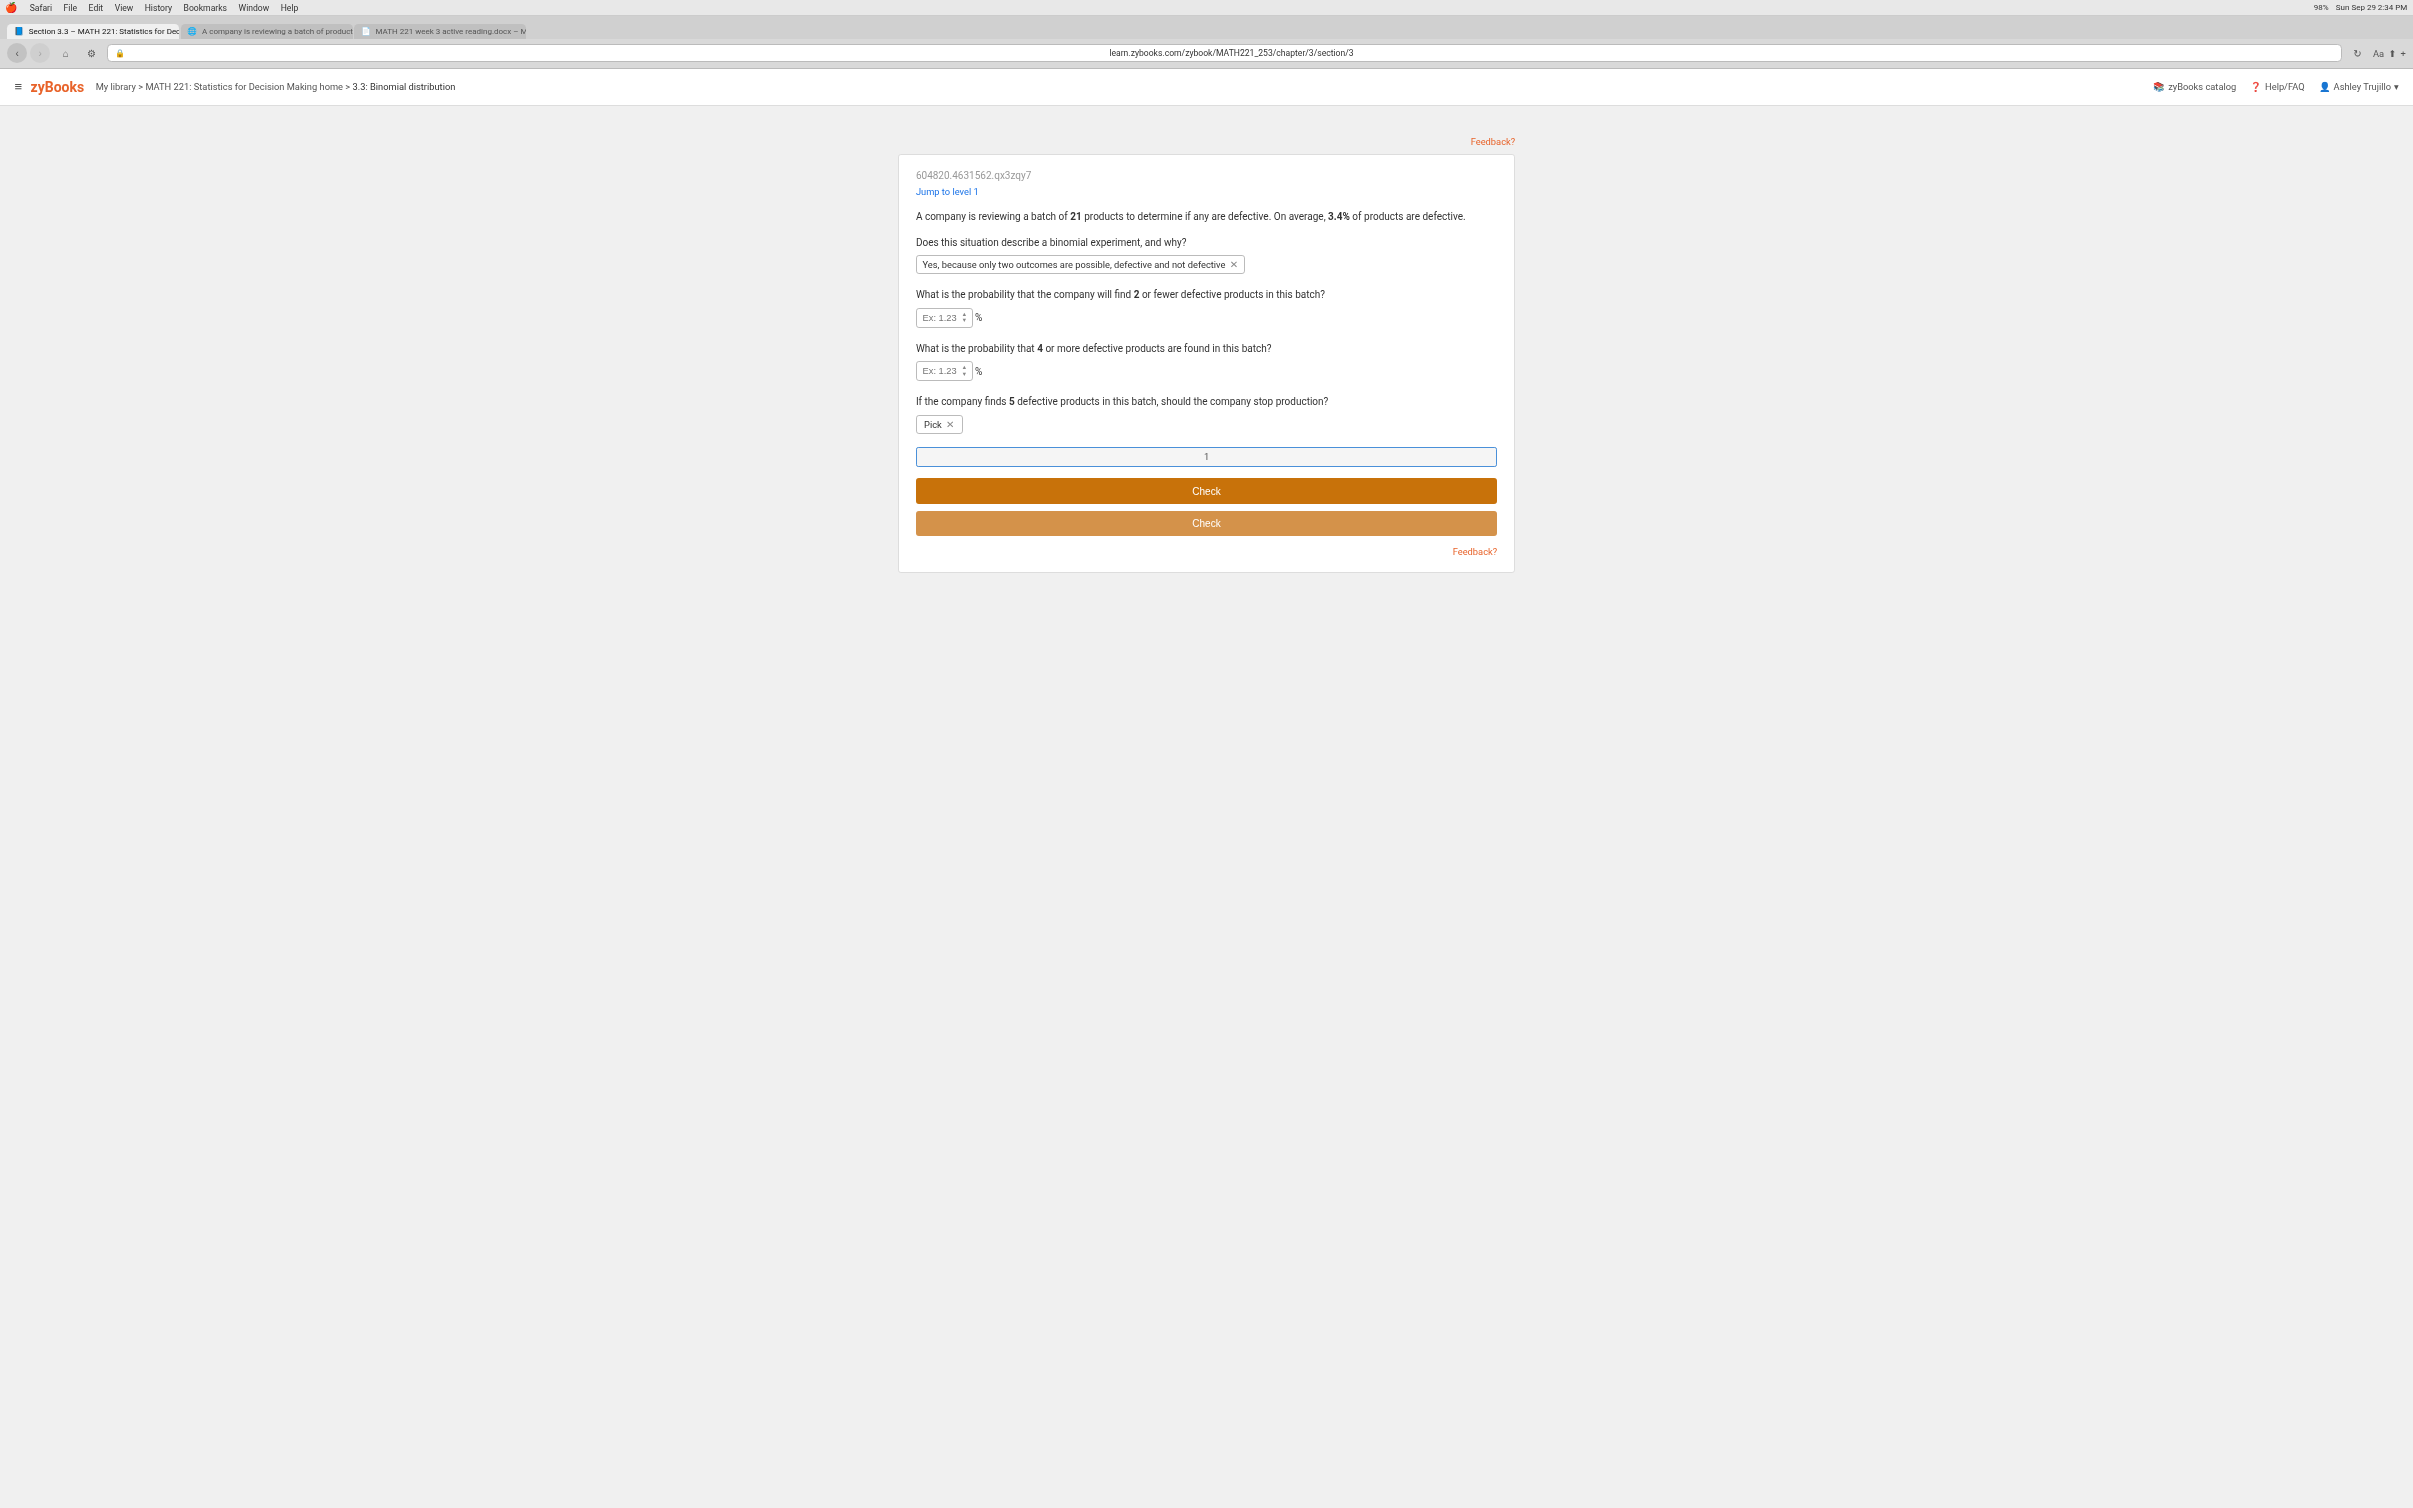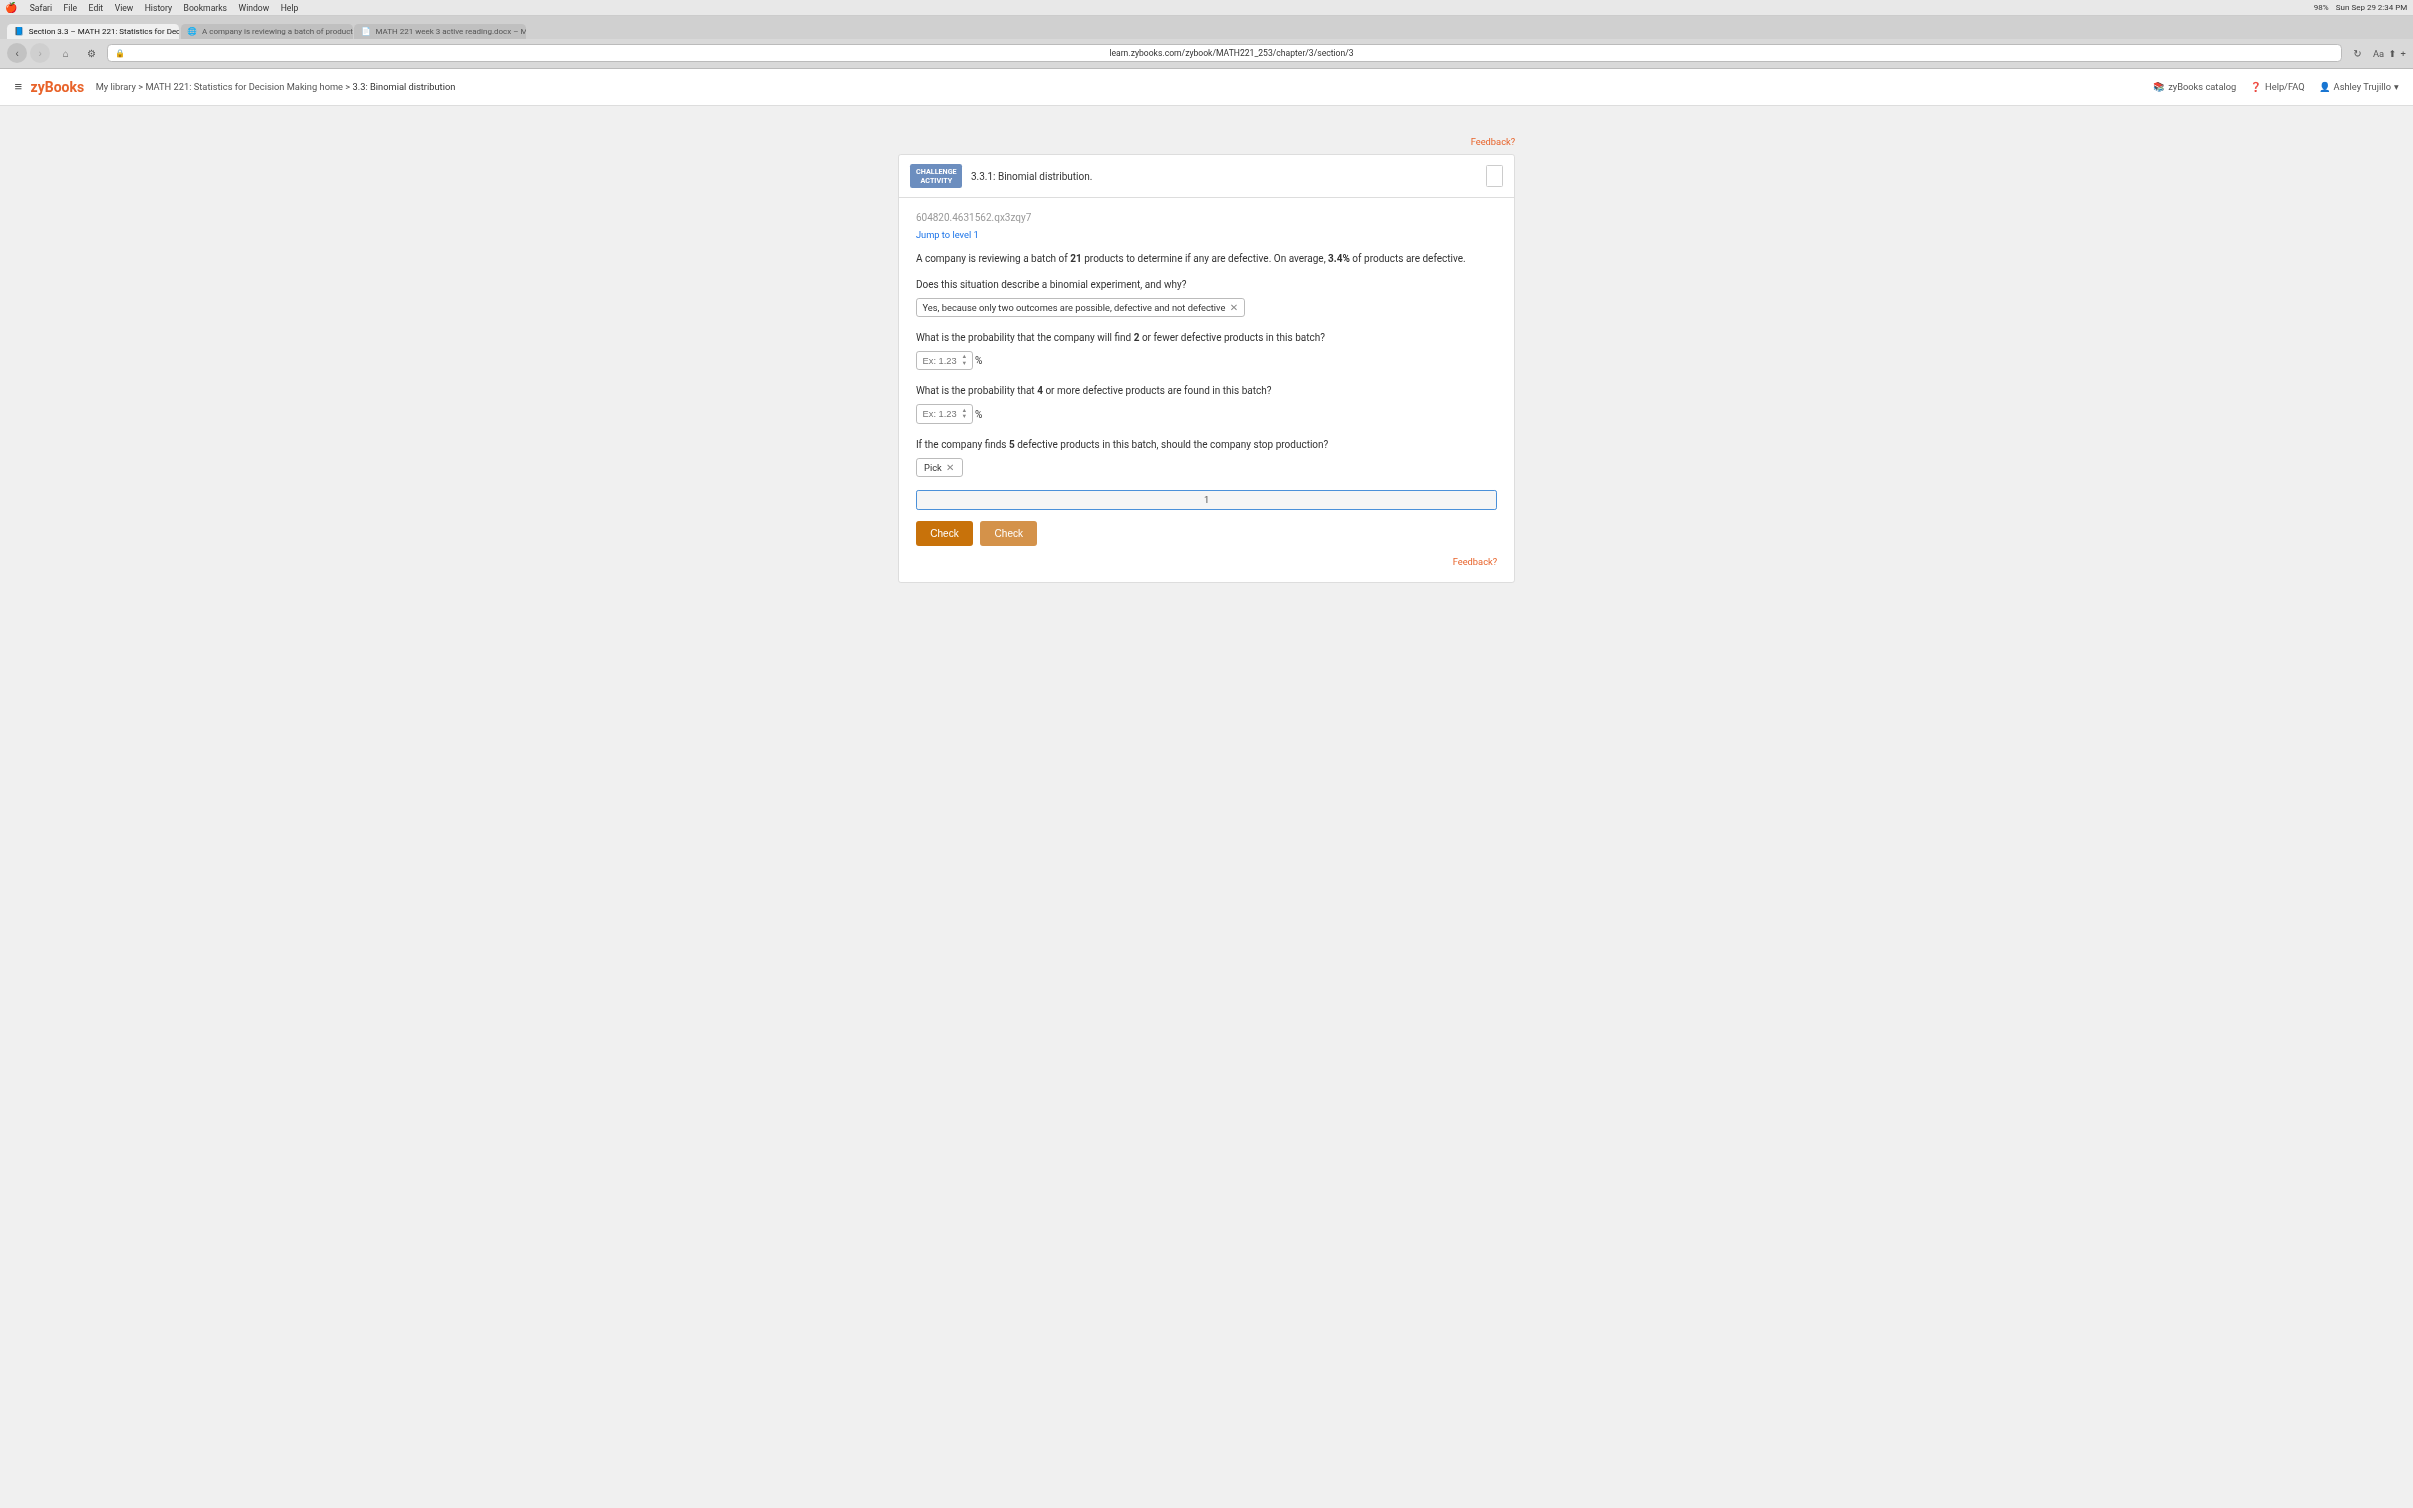--- a/index.html
+++ b/index.html
@@ -343,20 +343,21 @@
       font-size: 9.3px;
       color: #555;
       position: relative;
     }
 
     
     .action-row {
       display: flex;
       gap: 7.2px;
       margin-top: 8.6px;
+      flex-direction: column;
     }
     .btn-check {
       background: #c8720a;
       color: white;
       border: none;
       border-radius: 2.9px;
       padding: 7.2px 14.4px;
       font-size: 10px;
       cursor: pointer;
       font-weight: 500;
@@ -483,28 +484,20 @@
   </div>
 </div>
 
 <div class="page-wrapper">
 
   <div class="feedback-top">
     <a class="feedback-link">Feedback?</a>
   </div>
 
   <div class="challenge-card">
-    <div class="challenge-header">
-      <div class="challenge-badge">
-        <span>CHALLENGE</span><br>
-        <span>ACTIVITY</span>
-      </div>
-      <span class="challenge-title">3.3.1: Binomial distribution.</span>
-      <div class="bookmark-icon"></div>
-    </div>
 
     <div class="challenge-body">
       <div class="activity-id">604820.4631562.qx3zqy7</div>
       <a class="jump-link">Jump to level 1</a>
 
       
       <p class="problem-text">
         <span>A company is reviewing a batch of</span>
         <strong>21</strong>
         <span>products to determine if any are defective. On average,</span>

